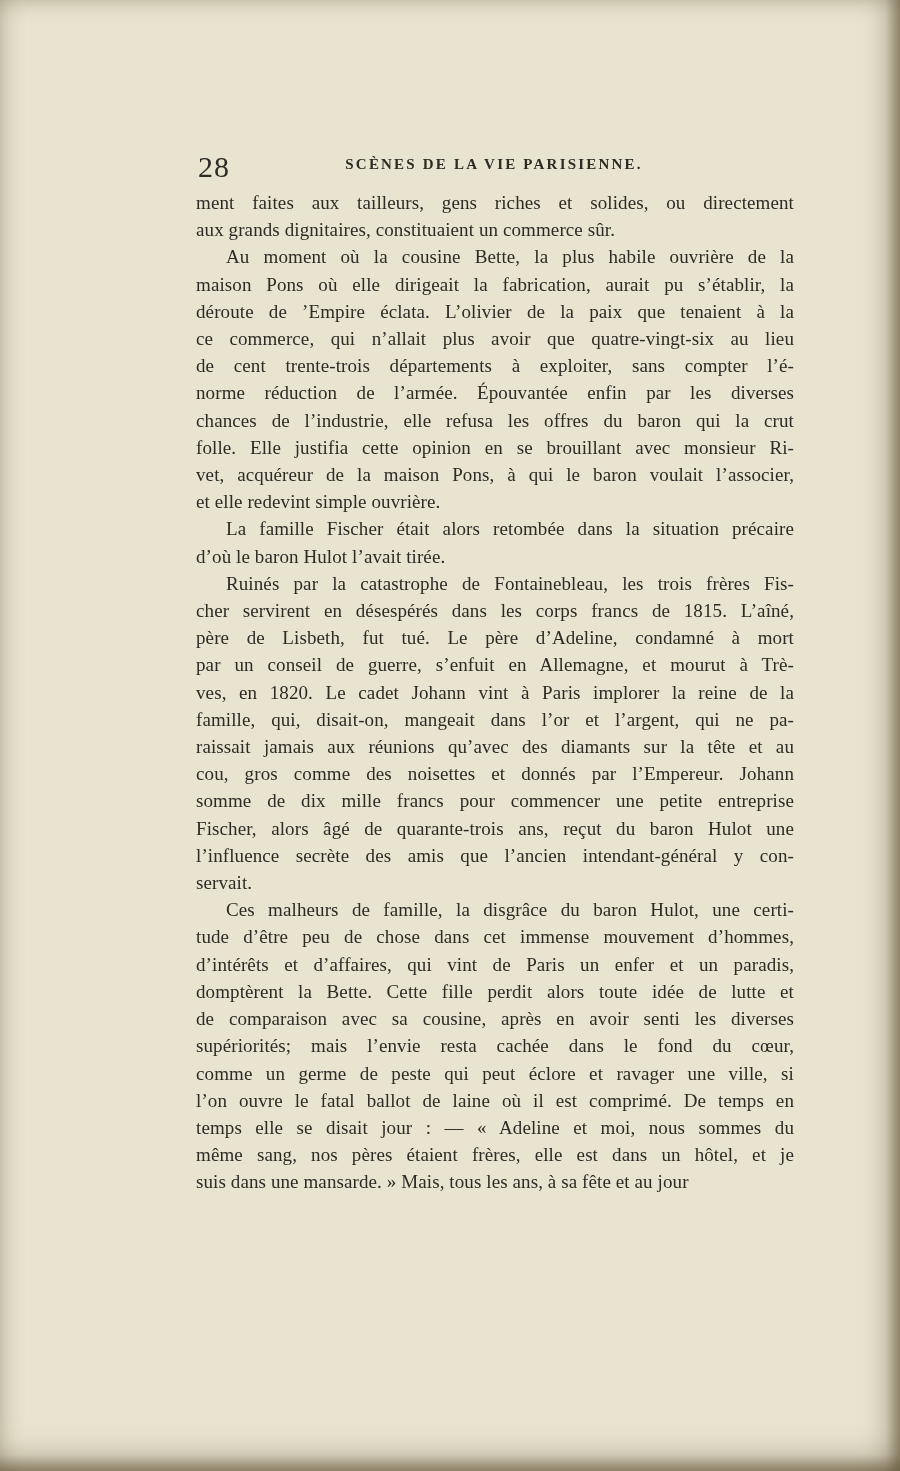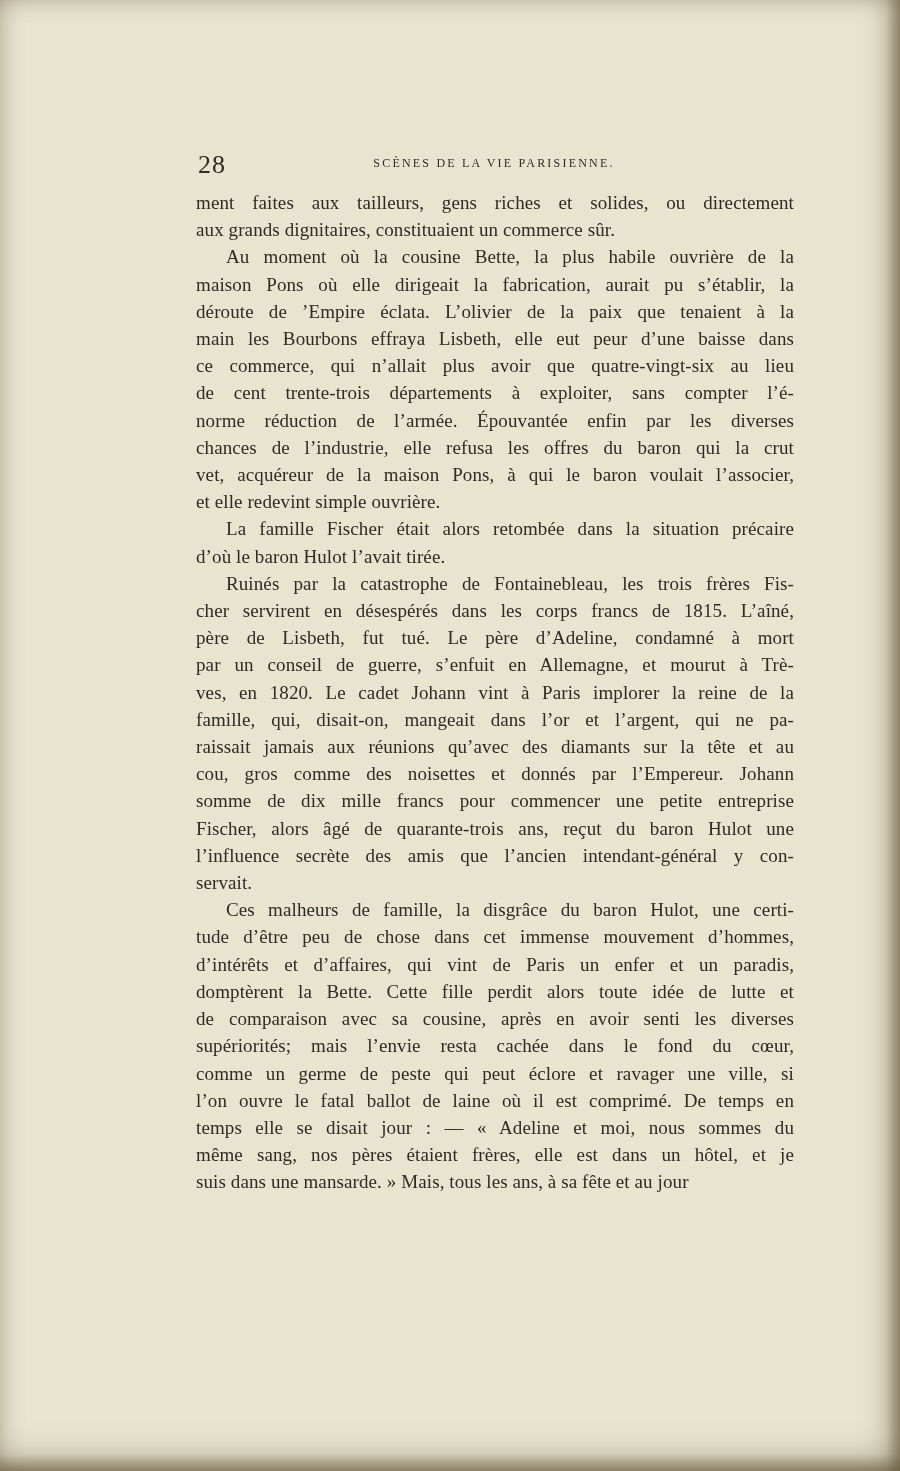--- a/index.html
+++ b/index.html
@@ -49,30 +49,31 @@
     position: absolute;
     left: 196px;
     top: 150px;
     width: 596px;
     height: 30px;
   }
   .page-number {
     position: absolute;
     left: 2px;
     top: 0;
-    font-size: 26px;
+    font-size: 30px;
     letter-spacing: 1px;
   }
   .head-title {
     display: block;
     text-align: center;
     padding-top: 6px;
-    font-size: 12px;
+    font-size: 15px;
     letter-spacing: 2.2px;
     white-space: nowrap;
+    font-weight: bold;
   }
 
   .text-block {
     position: absolute;
     left: 196px;
     top: 189px;
     width: 598px;
   }
   .paragraph {
     margin: 0;
@@ -105,25 +106,25 @@
 
   <div class="text-block">
       <div class="paragraph">
         <div class="line">ment faites aux tailleurs, gens riches et solides, ou directement</div>
         <div class="line last">aux grands dignitaires, constituaient un commerce sûr.</div>
       </div>
       <div class="paragraph indent">
         <div class="line">Au moment où la cousine Bette, la plus habile ouvrière de la</div>
         <div class="line">maison Pons où elle dirigeait la fabrication, aurait pu s’établir, la</div>
         <div class="line">déroute de ’Empire éclata. L’olivier de la paix que tenaient à la</div>
-        <div class="line">main les Bourbons effraya Lisbeth, elle eut peur d’une baisse dans</div>
         <div class="line">ce commerce, qui n’allait plus avoir que quatre-vingt-six au lieu</div>
         <div class="line">de cent trente-trois départements à exploiter, sans compter l’é-</div>
         <div class="line">norme réduction de l’armée. Épouvantée enfin par les diverses</div>
         <div class="line">chances de l’industrie, elle refusa les offres du baron qui la crut</div>
+        <div class="line">folle. Elle justifia cette opinion en se brouillant avec monsieur Ri-</div>
         <div class="line">vet, acquéreur de la maison Pons, à qui le baron voulait l’associer,</div>
         <div class="line last">et elle redevint simple ouvrière.</div>
       </div>
       <div class="paragraph indent">
         <div class="line">La famille Fischer était alors retombée dans la situation précaire</div>
         <div class="line last">d’où le baron Hulot l’avait tirée.</div>
       </div>
       <div class="paragraph indent">
         <div class="line">Ruinés par la catastrophe de Fontainebleau, les trois frères Fis-</div>
         <div class="line">cher servirent en désespérés dans les corps francs de 1815. L’aîné,</div>

